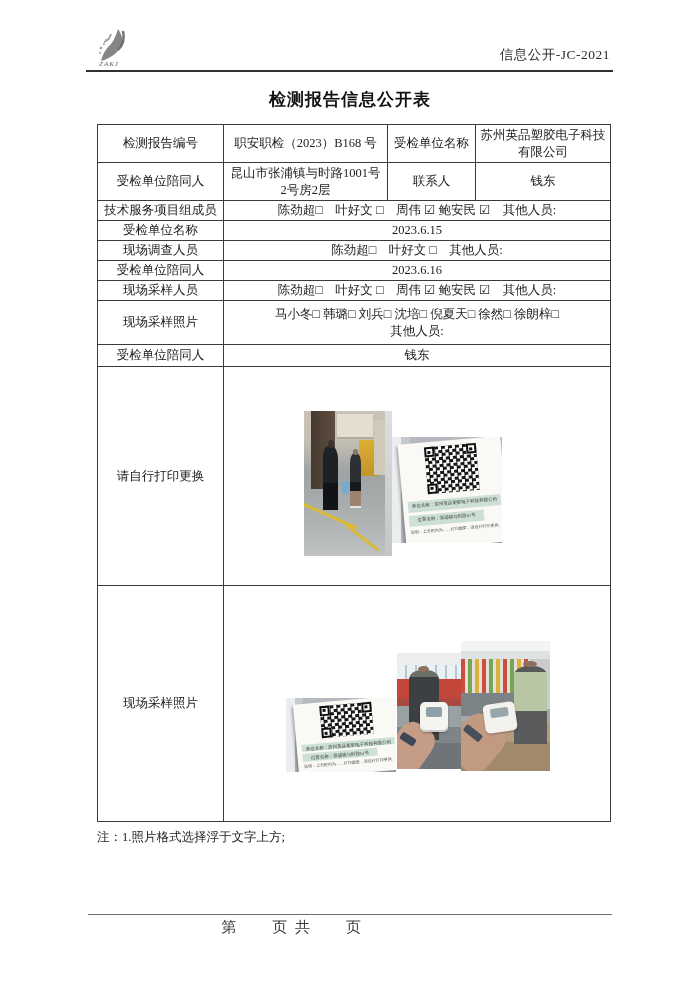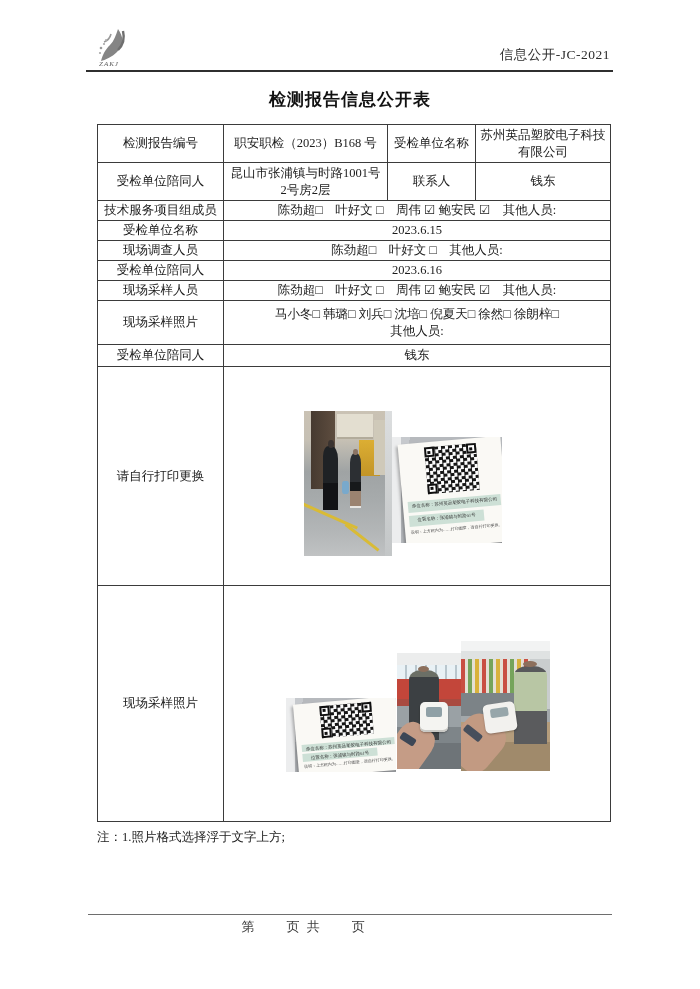--- a/index.html
+++ b/index.html
@@ -22,21 +22,21 @@
   table.form td{border:1px solid #3b3b3b;font-size:12.5px;color:#1c1c1c;text-align:center;
     padding:1px 3px;line-height:1.35;vertical-align:middle;overflow:hidden;}
   td.lft{text-align:left;padding-left:8px;}
   td.pre{white-space:pre-line;}
   tr.h38{height:38px;} tr.h21{height:20px;} tr.h44{height:44px;} tr.h22{height:22px;}
   tr.h219{height:219px;} tr.h236{height:236px;}
   td.photo-cell{position:relative;padding:0;}
   
   .note{position:absolute;left:97px;top:829px;font-size:12.5px;color:#222;}
   .f-rule{position:absolute;left:88px;top:914px;width:524px;height:1px;background:#6e6e6e;}
-  .f-page{position:absolute;left:12px;top:918px;width:584px;text-align:center;font-size:13px;color:#3c3c3c;letter-spacing:2px;}
+  .f-page{position:absolute;left:0;top:918px;width:584px;text-align:center;font-size:15px;color:#3c3c3c;letter-spacing:2px;}
   
   .photo{position:absolute;overflow:hidden;}
   .abs{position:absolute;}
   
   .corridor{left:80px;top:44px;width:88px;height:145px;
     background:linear-gradient(180deg,#cac2b4 0%,#c6c0b4 20%,#b4b3ad 30%,#9fa3a4 42%,#a7abac 62%,#b4b7b8 85%,#c0c2c3 100%);}
   .c-door{left:8%;top:0;width:27%;height:54%;background:linear-gradient(90deg,#463a30,#5e4d3f);}
   .c-win{left:38%;top:2%;width:40%;height:16%;background:#e3ded0;box-shadow:0 2px 0 #b2ab9b;}
   .c-cab{left:63%;top:20%;width:23%;height:25%;background:linear-gradient(180deg,#dcae33,#c29427);}
   .c-shelf{left:80%;top:6%;width:13%;height:38%;background:#cfc9b9;}

